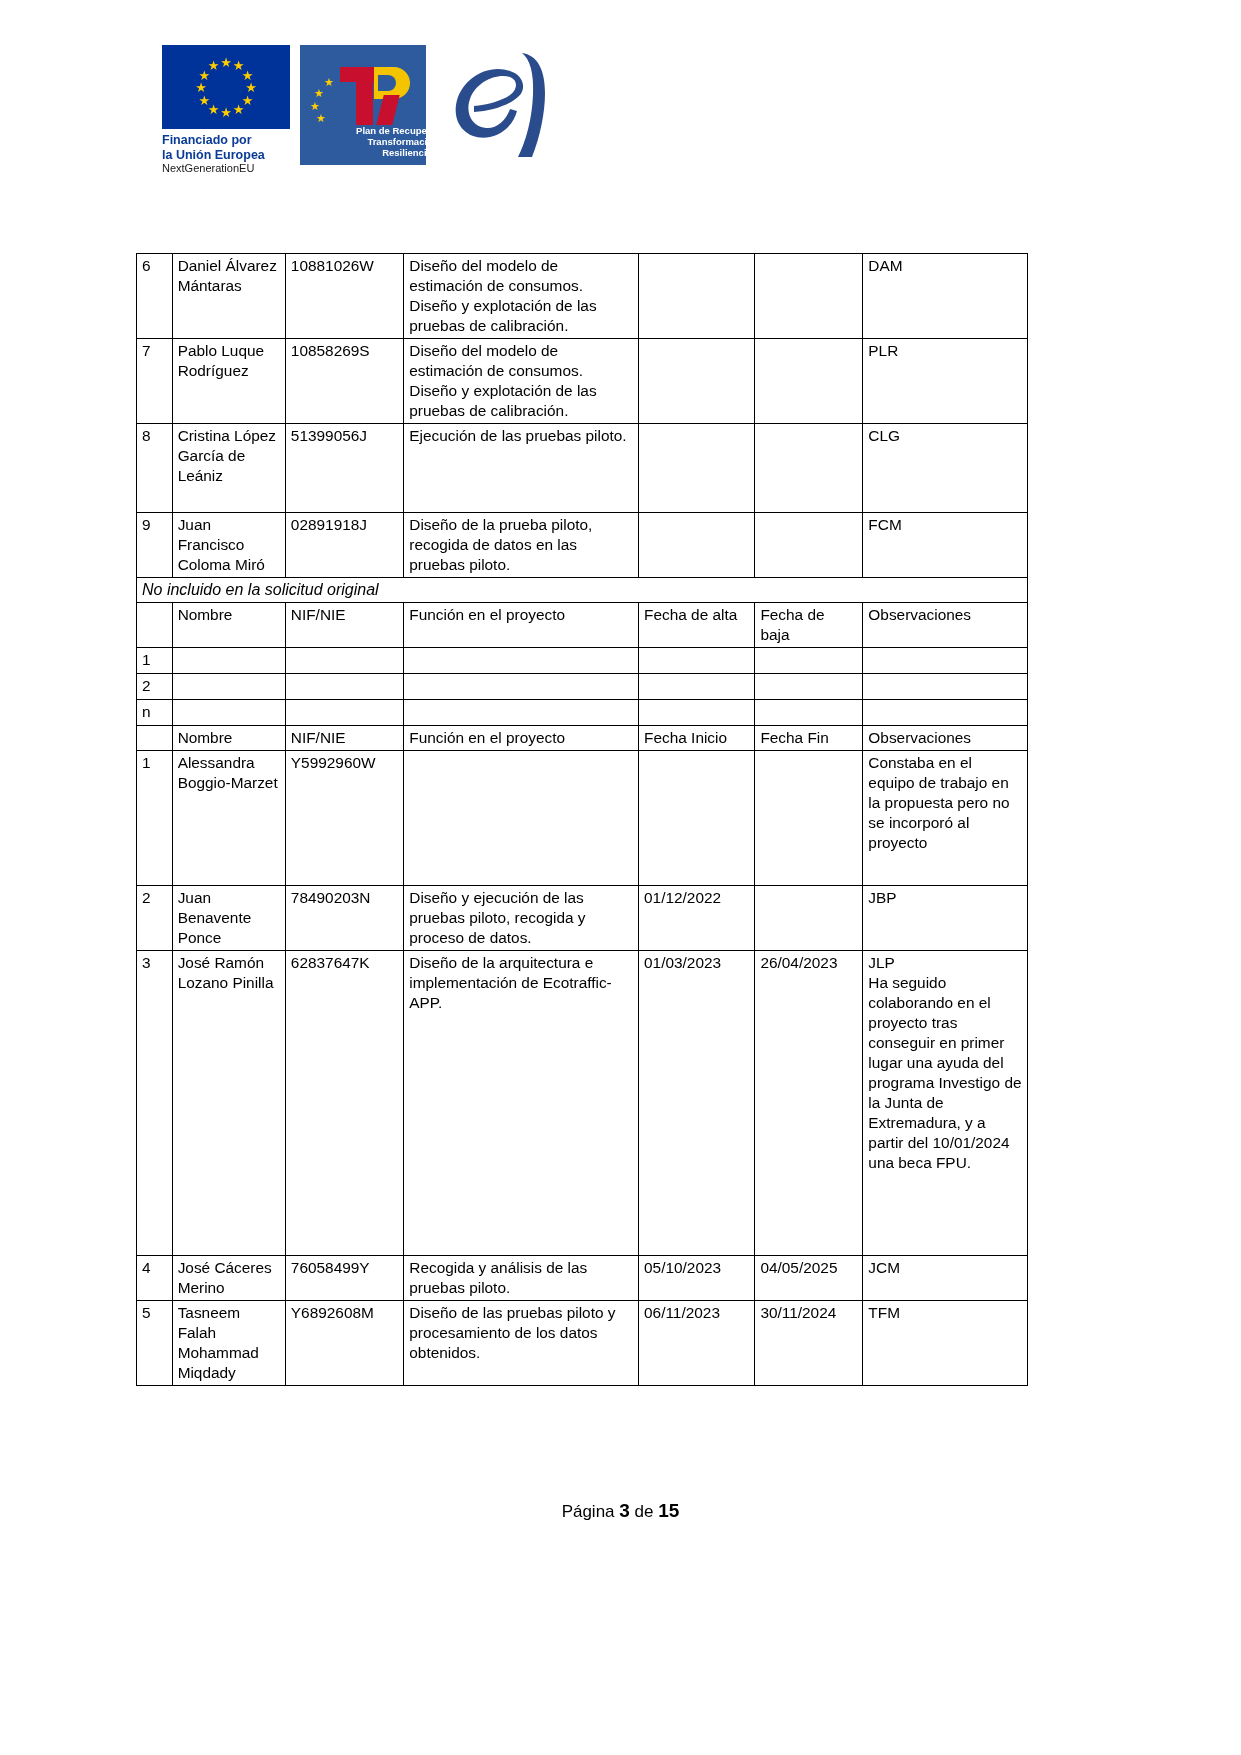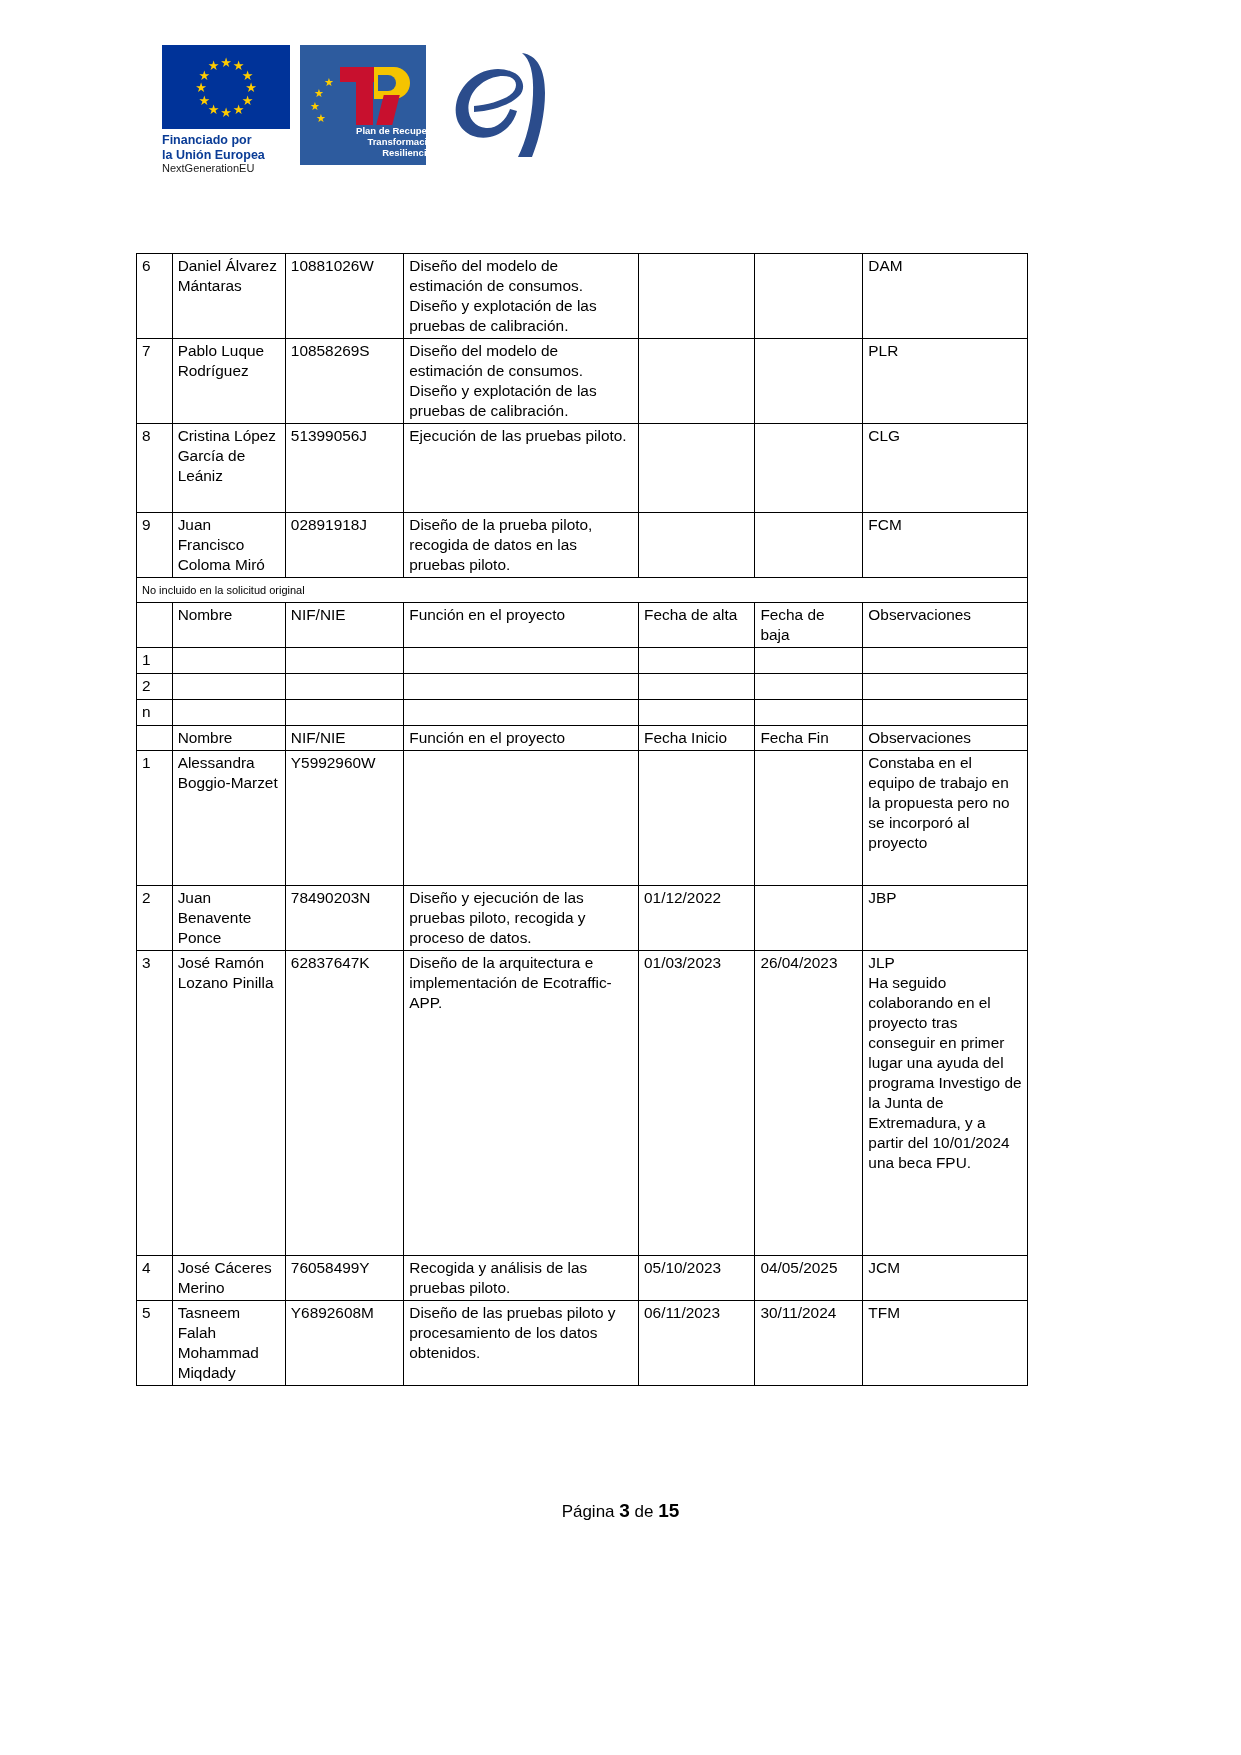--- a/index.html
+++ b/index.html
@@ -169,21 +169,21 @@
     vertical-align: top;
     text-align: left;
     font-weight: normal;
   }
   .num { text-align: center; font-weight: bold; width: 34px; }
   .c-obs    { width: 157px; text-align: center; }
   .hdr { font-weight: bold; }
   .row-tall-8 td { height: 84px; }
   .row-tall-9 td { height: 56px; }
   .section-note {
-    font-weight: bold; font-size: 11px;
+    font-weight: bold; font-style: italic; font-size: 16px;
   }
   .empty-row td { height: 21px; }
   .total-cell {
     background: #D9D9D9; font-weight: bold; font-size: 15.8px;
     text-align: left; padding-left: 6px;
   }
   .blank-cell { background:#ffffff; }
   .b2-heading-cell {
     font-weight: bold; font-size: 16px; padding: 20px 6px 22px 6px;
     border-left:1px solid #000; border-right:1px solid #000;

